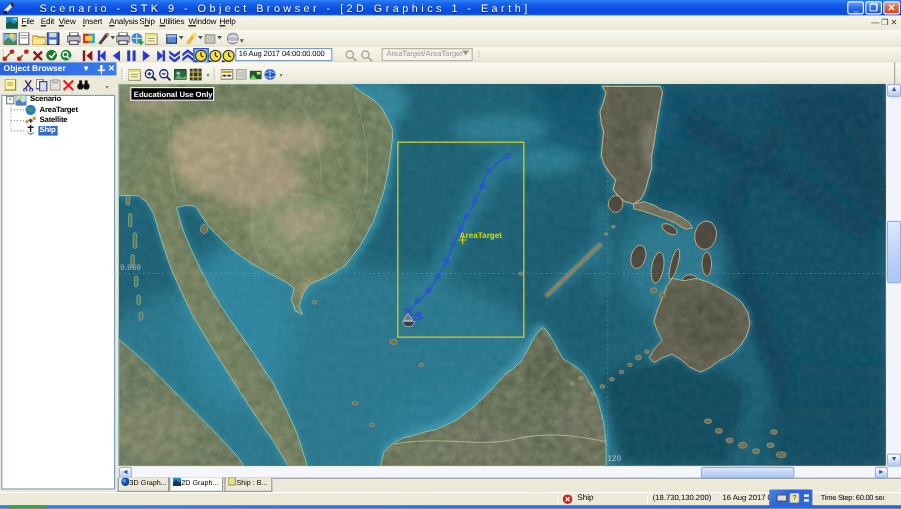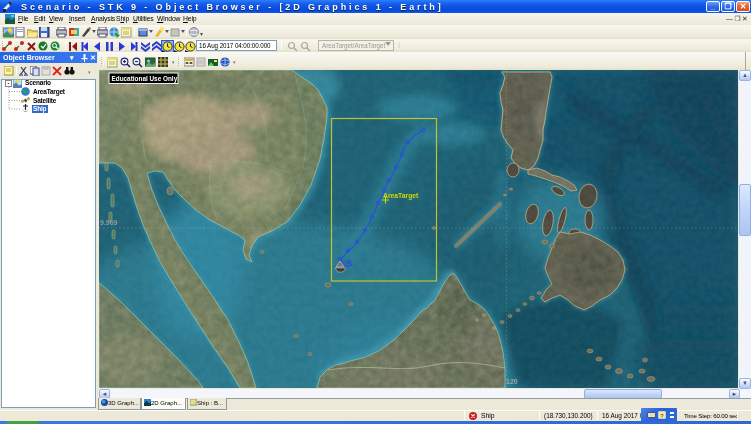--- a/index.html
+++ b/index.html
@@ -1,18 +1,18 @@
 <!DOCTYPE html>
 <html><head><meta charset="utf-8"><style>
 *{margin:0;padding:0;box-sizing:border-box}
 html,body{width:751px;height:424px;overflow:hidden}
 body{position:relative;font-family:"Liberation Sans",sans-serif;background:#ece9d8;font-size:7px;color:#000}
 .abs{position:absolute}
 #titlebar{left:0;top:0;width:751px;height:13px;background:linear-gradient(180deg,#2a80f5 0%,#1961ef 25%,#0c51e4 55%,#0a4adc 80%,#1659e8 100%)}
-#titletext{left:21px;top:1.5px;letter-spacing:2.9px;white-space:nowrap;color:#fff;font-weight:bold;font-size:9px;text-shadow:0 1px 1px #023}
+#titletext{left:33px;top:1.5px;letter-spacing:2.9px;white-space:nowrap;color:#fff;font-weight:normal;font-size:9px;text-shadow:0 1px 1px #023}
 .wbtn{top:1px;width:14px;height:11px;border-radius:2px;border:1px solid #fff;font-size:8px;color:#fff;text-align:center;line-height:9px;font-weight:bold}
 #btnmin{left:706px;background:linear-gradient(180deg,#6aa0f8,#2f6de8 50%,#1c55d8)}
 #btnmax{left:721px;background:linear-gradient(180deg,#6aa0f8,#2f6de8 50%,#1c55d8)}
 #btncls{left:736px;background:linear-gradient(180deg,#f2a583,#e46b3c 40%,#d44a17)}
 #menubar{left:0;top:13px;width:751px;height:12px;background:linear-gradient(180deg,#f7f5ec,#ece9d8)}
 #menubar2 > span{position:absolute;font-size:6.8px;letter-spacing:-0.15px}
 .u{text-decoration:underline}
 #mdictl{left:726px;top:14.5px;font-size:7.5px;color:#333;letter-spacing:1.6px}
 .tb{background:linear-gradient(180deg,#f9f8f1,#ece9d8 85%,#e2dec9)}
 #tb1{left:0;top:25px;width:751px;height:14px}

